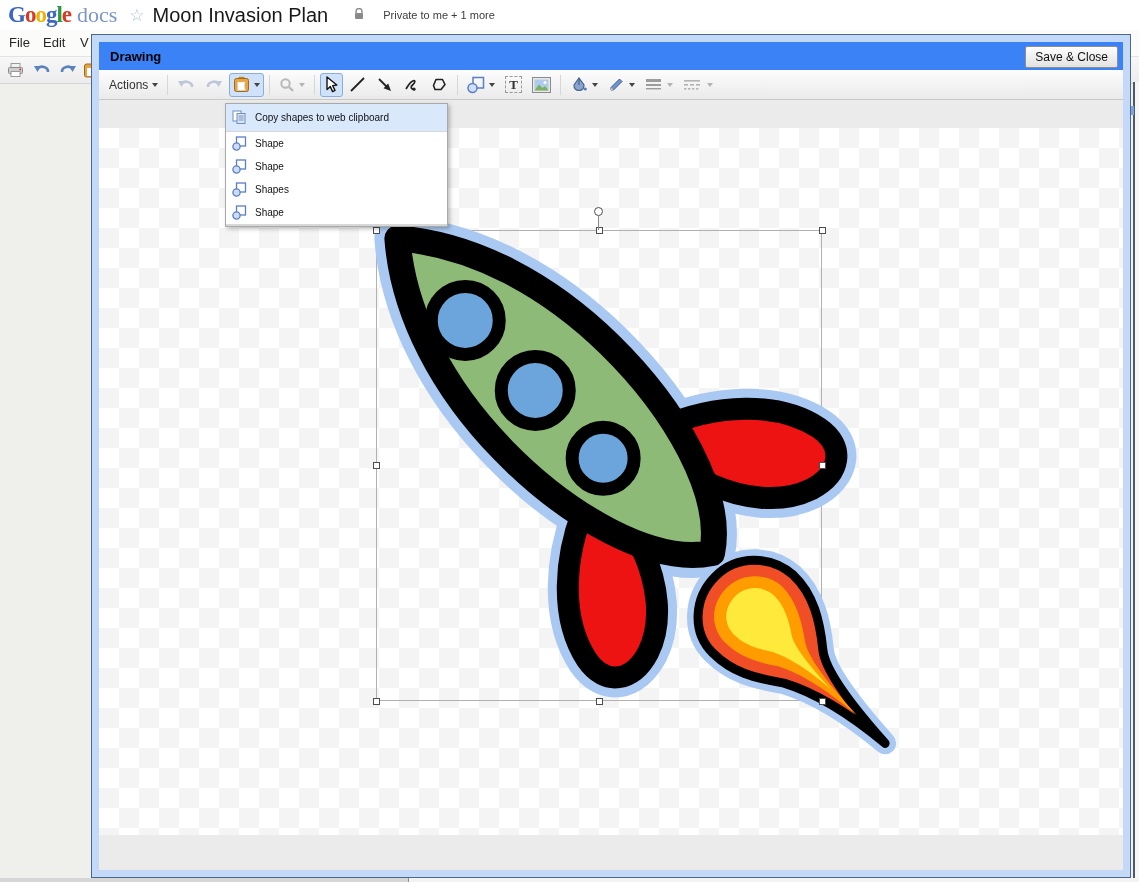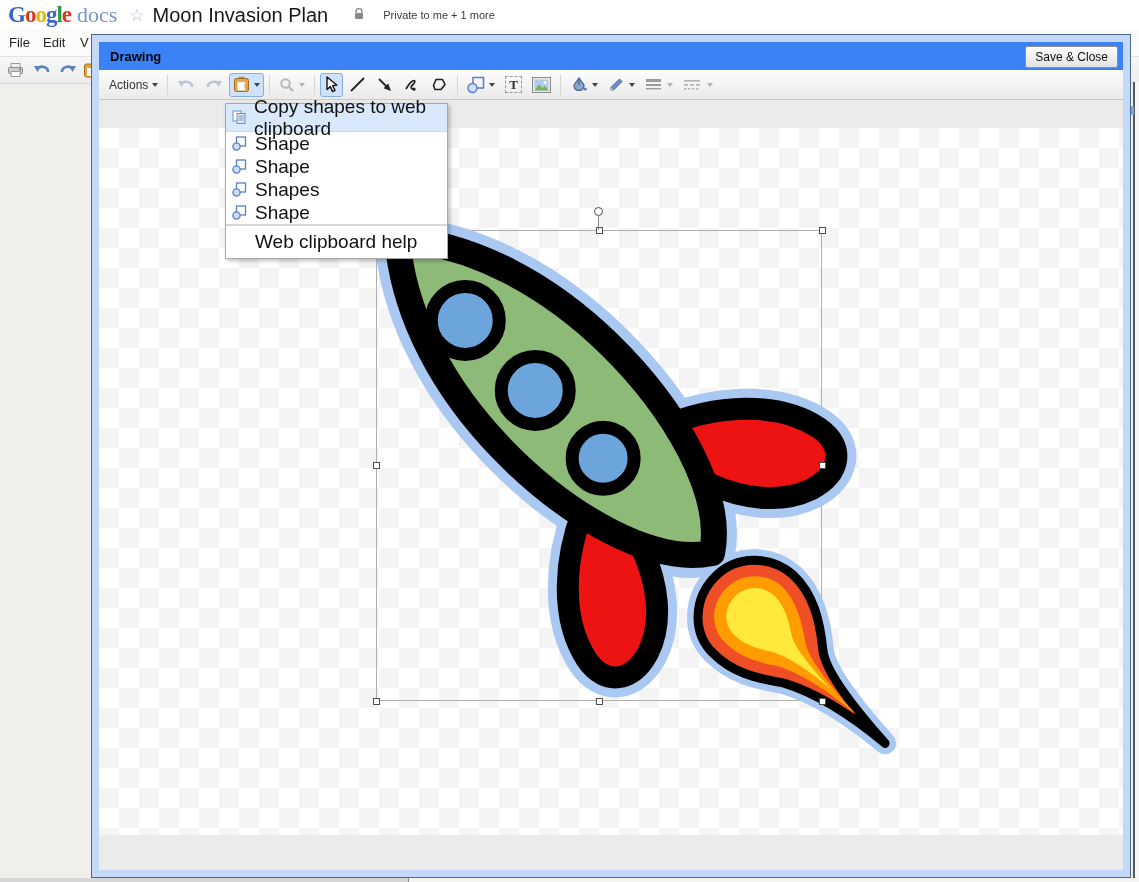--- a/index.html
+++ b/index.html
@@ -60,21 +60,21 @@
   .selrect{left:277px;top:130px;width:446px;height:471px;border:1px solid #b1b1b1;z-index:1;box-sizing:border-box;}
   .rocket{left:250px;top:110px;z-index:2;}
   .handle{width:7px;height:7px;box-sizing:border-box;background:#fff;border:1px solid #4d4d4d;z-index:3;}
   .rot-stem{left:499px;top:116px;width:1px;height:14px;background:#8a8a8a;z-index:3;}
   .rot-circle{left:495px;top:107px;width:9px;height:9px;box-sizing:border-box;border:1px solid #4d4d4d;
     border-radius:50%;background:#fff;z-index:3;}
 
   
   .wcmenu{left:133px;top:68px;width:221px;background:#fff;border:1px solid #a9a9a9;z-index:10;
     box-shadow:2px 2px 4px rgba(0,0,0,.25);}
-  .wcrow{display:flex;align-items:center;height:23px;padding-left:6px;font-size:19px;color:#111;}
+  .wcrow{display:flex;align-items:center;height:23px;padding-left:6px;font-size:10px;color:#111;}
   .wcrow.hl{height:27px;background:#d9e8fb;}
   .wcicon{width:16px;margin-right:7px;display:flex;align-items:center;}
   .wcsep{height:1px;background:#d8d8d8;}
   .wcrow.tall{height:32px;padding-left:29px;}
   .wcrow.bold span{font-weight:bold;}
 </style>
 </head>
 <body>
 
 <div class="abs topbar">
@@ -363,18 +363,15 @@
       <span class="wcicon">
         <svg width="15" height="15" viewBox="0 0 15 15">
             <rect x="4.5" y="1" width="9" height="9" fill="none" stroke="#5b7fc4" stroke-width="1.3"></rect>
             <circle cx="4.5" cy="10.5" r="3.6" fill="#ccdcf5" stroke="#5b7fc4" stroke-width="1.3"></circle>
           </svg>
       </span>
       <span>Shape</span>
     </div>
     <div class="wcsep"></div>
     <div class="wcsep"></div>
-    <div class="wcrow tall">
-      <span>Web clipboard help</span>
-    </div>
   </div>
 
 </div>
 
 </body></html>

